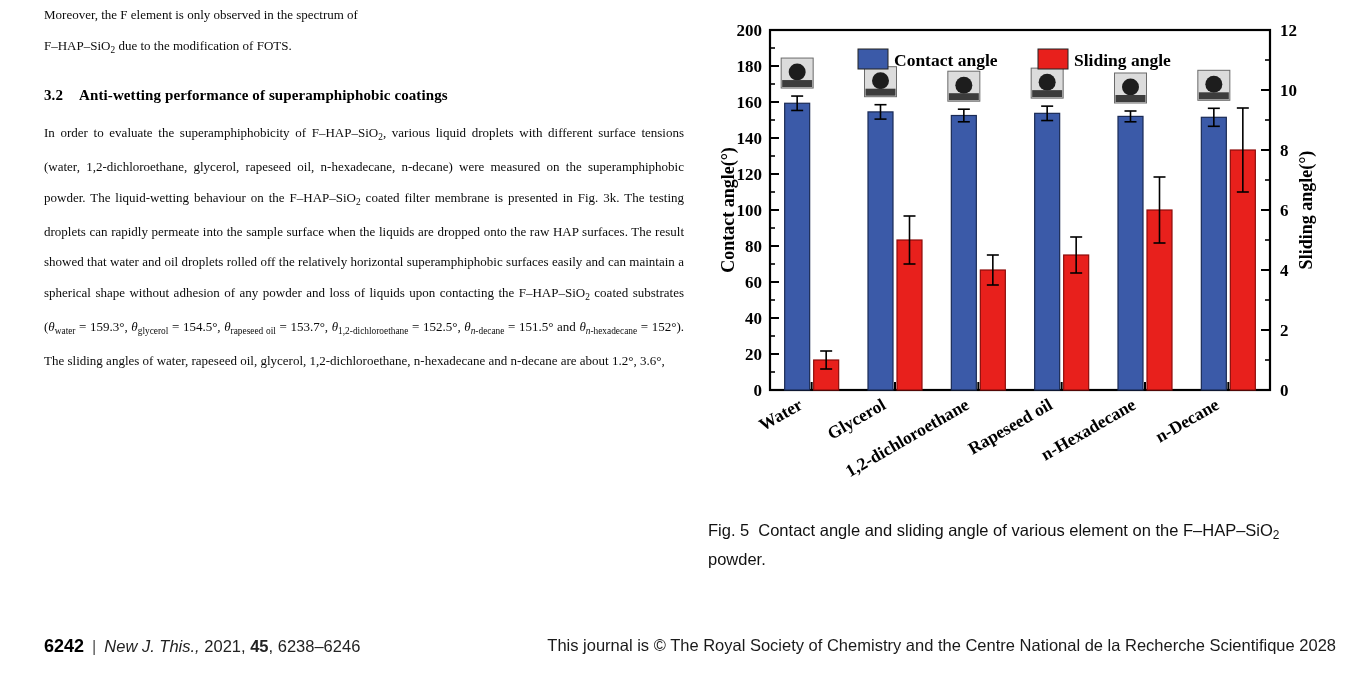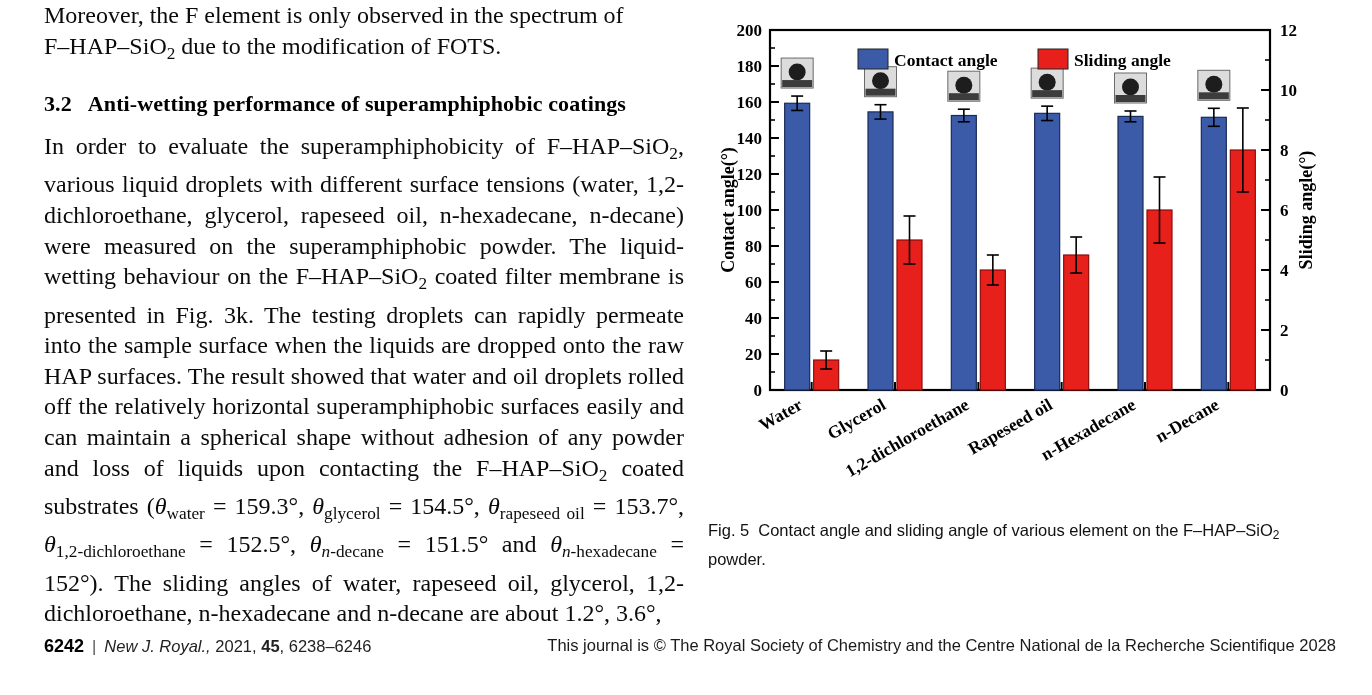--- a/index.html
+++ b/index.html
@@ -23,31 +23,31 @@
 
   
   .left-col {
     position: absolute;
     left: 44px;
     top: 0px;
     width: 640px;
   }
   .body-text {
     font-family: "Liberation Serif", serif;
-    font-size: 24px;
+    font-size: 13px;
     line-height: 30.6px;
     text-align: justify;
     text-justify: inter-word;
     color: #0b0b0b;
   }
   .body-text p { margin: 0 0 0 0; }
   .section-head {
     font-family: "Liberation Serif", serif;
     font-weight: bold;
-    font-size: 22px;
+    font-size: 15px;
     margin: 22px 0 14px 0;
     color: #000;
     letter-spacing: 0.1px;
   }
   .section-head .num { margin-right: 16px; }
   sub { font-size: 0.72em; vertical-align: -0.28em; }
   .ital { font-style: italic; }
 
   
   .right-col {
@@ -321,20 +321,20 @@
     </div>
 
   </div>
 
   <div class="fig-caption">
     <span class="lbl">Fig. 5</span><span>Contact angle and sliding angle of various element on the F–HAP–SiO</span><sub>2</sub><span> powder.</span>
   </div>
 
   <div class="footer">
     <div class="footer-left">
-      <span class="pg">6242</span><span class="sep">|</span><span class="jour">New J. Royal.,</span>
+      <span class="pg">6242</span><span class="sep">|</span><span class="jour">New J. This.,</span>
       <span>2021,</span>
       <span class="vol">45</span><span>, 6238–6246</span>
     </div>
     <div class="footer-right">This journal is © The Royal Society of Chemistry and the Centre National de la Recherche Scientifique 2028</div>
   </div>
 
 </div>
 
 </body></html>

